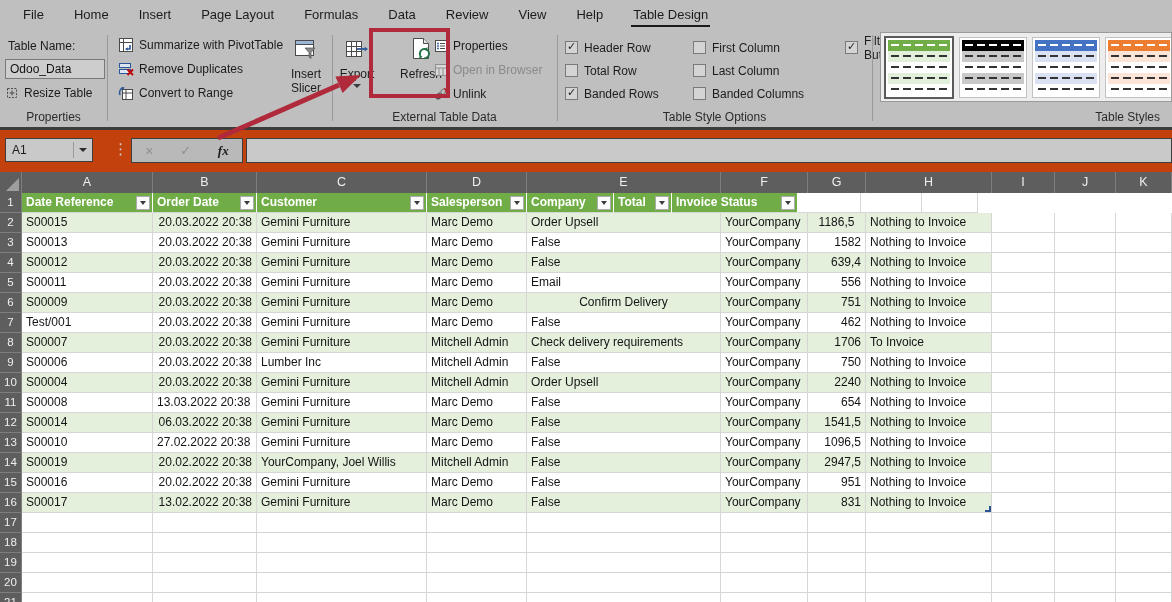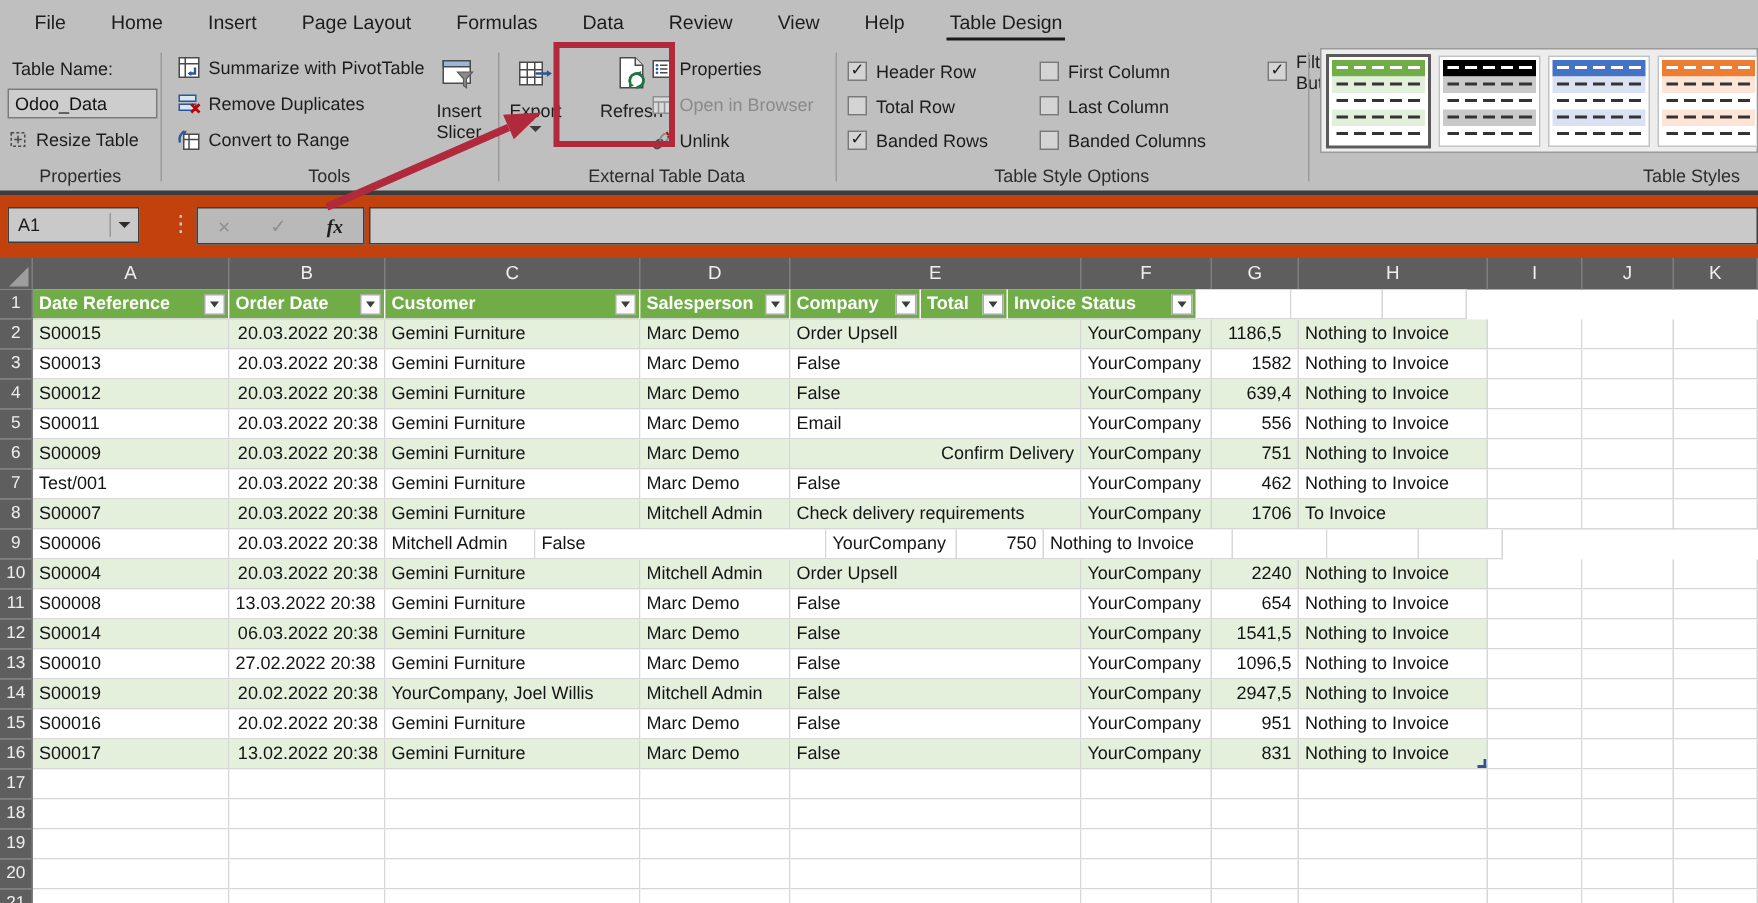--- a/index.html
+++ b/index.html
@@ -146,21 +146,20 @@
     </div>
     <div class="rbtn-big" style="left:176px">
       <svg class="bigicon" width="26" height="26">
         <rect x="2.5" y="3.5" width="18" height="15" fill="#fff" stroke="#4a4a4a"></rect>
         <rect x="2.5" y="3.5" width="18" height="4" fill="#9DB6D8" stroke="#4a4a4a"></rect>
         <path d="M12 11 h10 l-4 4.5 v6 l-2 -1.5 v-4.5 z" fill="#8a8a8a" stroke="#5a5a5a" stroke-width="0.8"></path>
       </svg>
       <span class="biglab">Insert
 Slicer</span>
     </div>
-    <div class="grplab">Tools</div>
   </div>
   <div class="vsep" style="left:332px"></div>
 
   <div class="group" style="left:332px;width:225px">
     <div class="rbtn-big" style="left:2px">
       <svg class="bigicon" width="26" height="26">
         <rect x="2.5" y="4.5" width="15" height="15" fill="#fff" stroke="#4a4a4a"></rect>
         <path d="M2.5 9.5 h15 M2.5 14.5 h15 M7.5 4.5 v15 M12.5 4.5 v15" stroke="#4a4a4a"></path>
         <path d="M13 12 h8" stroke="#2B579A" stroke-width="1.8"></path>
         <path d="M24 12 l-3.4 -2.2 v4.4 z" fill="#2B579A"></path>
@@ -386,21 +385,21 @@
         <div class="cell" style="width: 63px;"></div>
         <div class="cell" style="width: 61px;"></div>
         <div class="cell" style="width: 56px;"></div>
       </div>
       <div class="grow">
         <div class="gutter">6</div>
         <div class="cell band" style="width: 131px; text-align: left;">S00009</div>
         <div class="cell band" style="width: 104px; text-align: right;">20.03.2022 20:38</div>
         <div class="cell band" style="width: 170px; text-align: left;">Gemini Furniture</div>
         <div class="cell band" style="width: 100px; text-align: left;">Marc Demo</div>
-        <div class="cell band" style="width: 194px; text-align: right;">Confirm Delivery</div>
+        <div class="cell band" style="width: 194px; text-align: center;">Confirm Delivery</div>
         <div class="cell band" style="width: 87px; text-align: left;">YourCompany</div>
         <div class="cell band" style="width: 58px; text-align: right;">751</div>
         <div class="cell band" style="width: 126px; text-align: left;">Nothing to Invoice</div>
         <div class="cell" style="width: 63px;"></div>
         <div class="cell" style="width: 61px;"></div>
         <div class="cell" style="width: 56px;"></div>
       </div>
       <div class="grow">
         <div class="gutter">7</div>
         <div class="cell" style="width: 131px; text-align: left;">Test/001</div>
@@ -426,20 +425,21 @@
         <div class="cell band" style="width: 58px; text-align: right;">1706</div>
         <div class="cell band" style="width: 126px; text-align: left;">To Invoice</div>
         <div class="cell" style="width: 63px;"></div>
         <div class="cell" style="width: 61px;"></div>
         <div class="cell" style="width: 56px;"></div>
       </div>
       <div class="grow">
         <div class="gutter">9</div>
         <div class="cell" style="width: 131px; text-align: left;">S00006</div>
         <div class="cell" style="width: 104px; text-align: right;">20.03.2022 20:38</div>
+        <div class="cell" style="width: 170px; text-align: left;">Lumber Inc</div>
         <div class="cell" style="width: 100px; text-align: left;">Mitchell Admin</div>
         <div class="cell" style="width: 194px; text-align: left;">False</div>
         <div class="cell" style="width: 87px; text-align: left;">YourCompany</div>
         <div class="cell" style="width: 58px; text-align: right;">750</div>
         <div class="cell" style="width: 126px; text-align: left;">Nothing to Invoice</div>
         <div class="cell" style="width: 63px;"></div>
         <div class="cell" style="width: 61px;"></div>
         <div class="cell" style="width: 56px;"></div>
       </div>
       <div class="grow">

